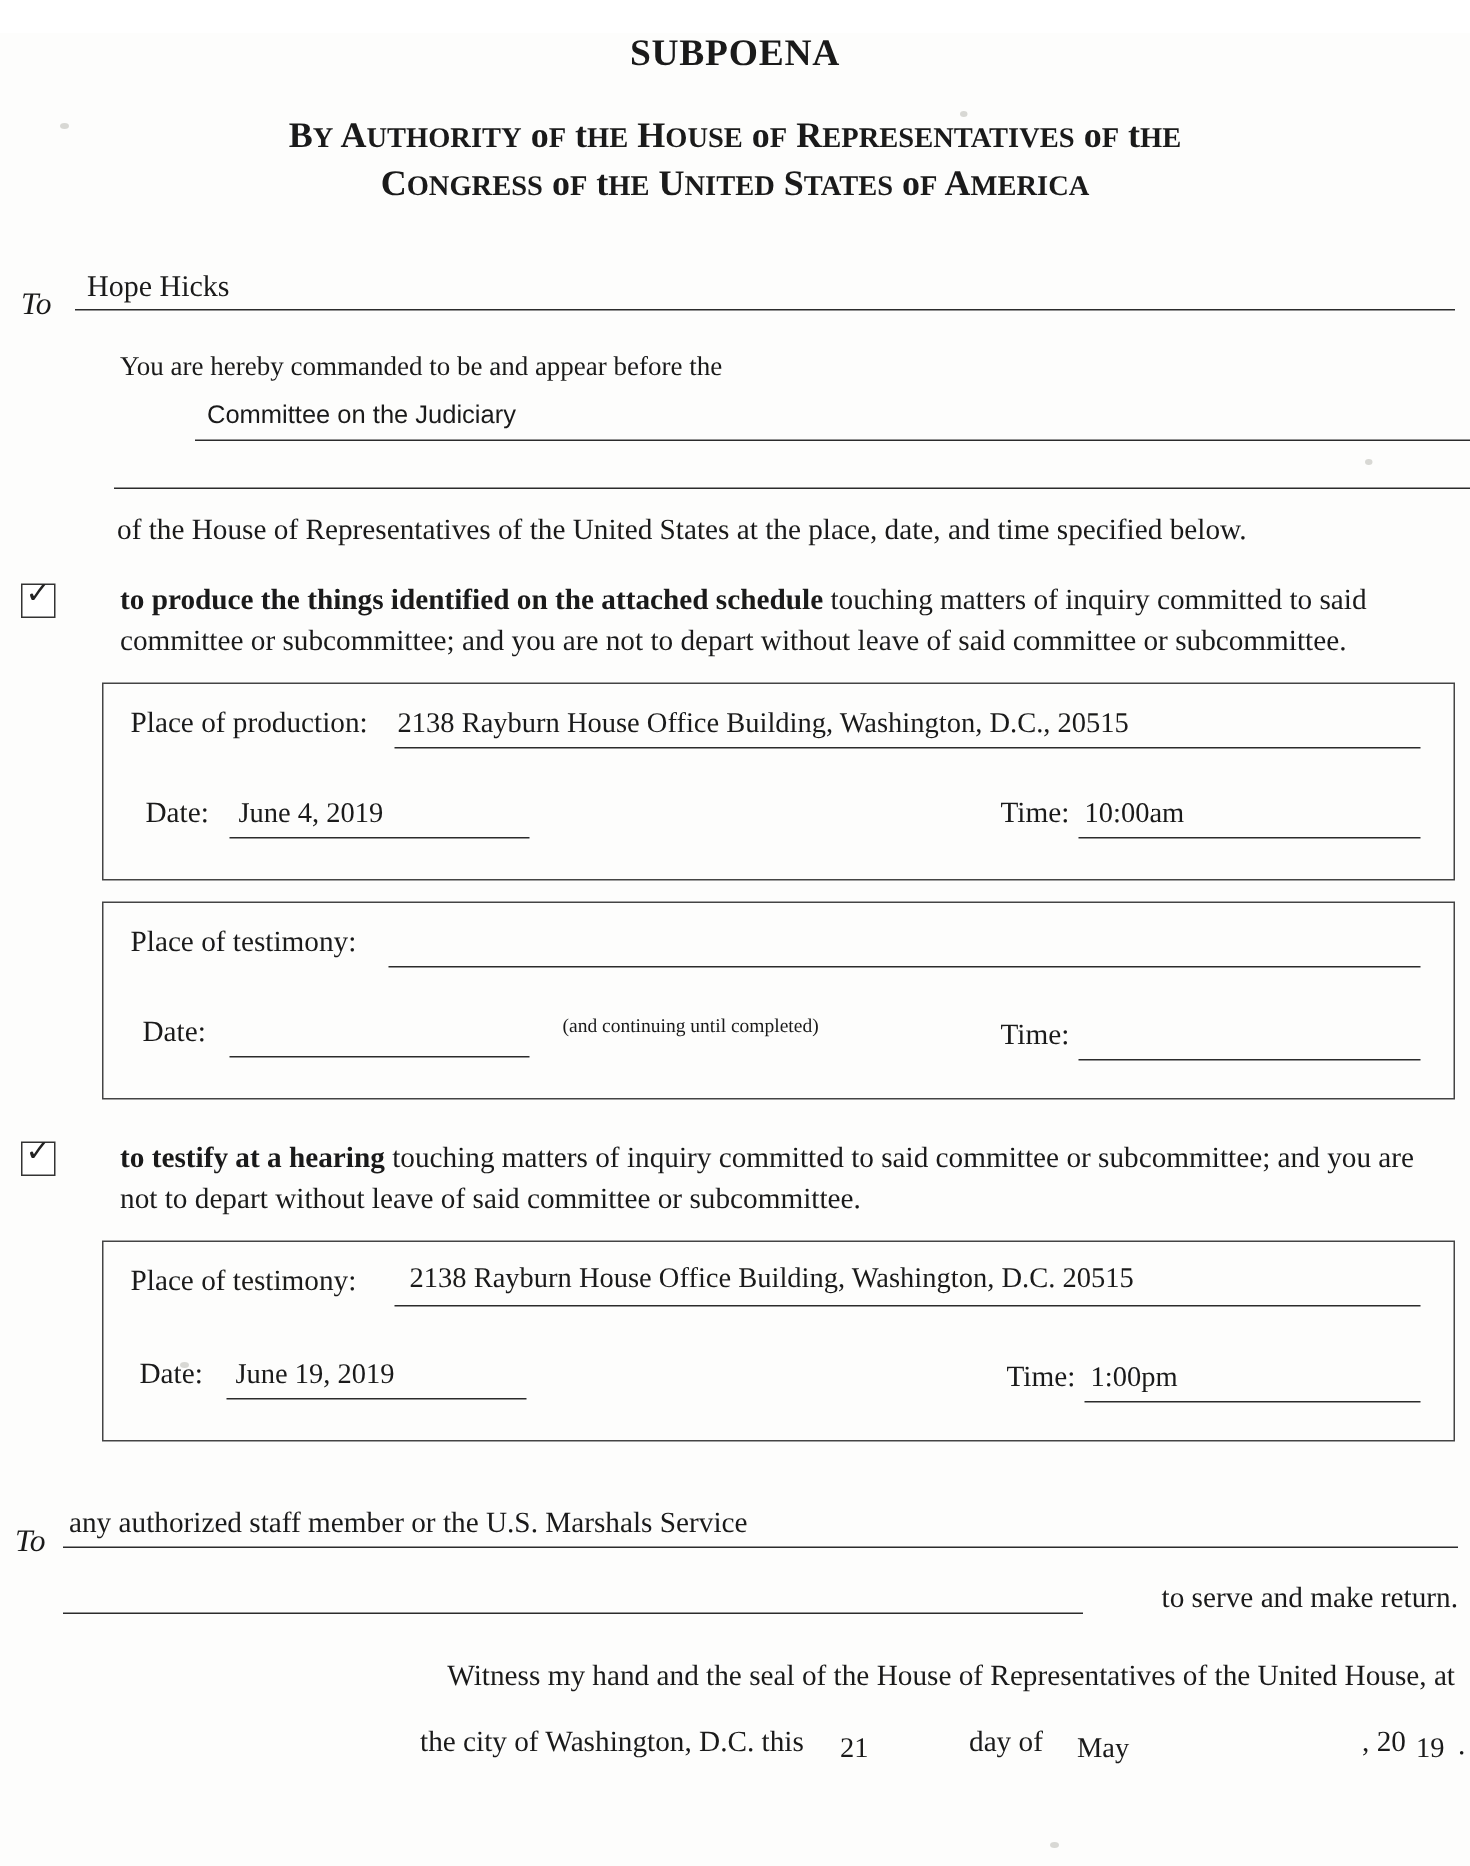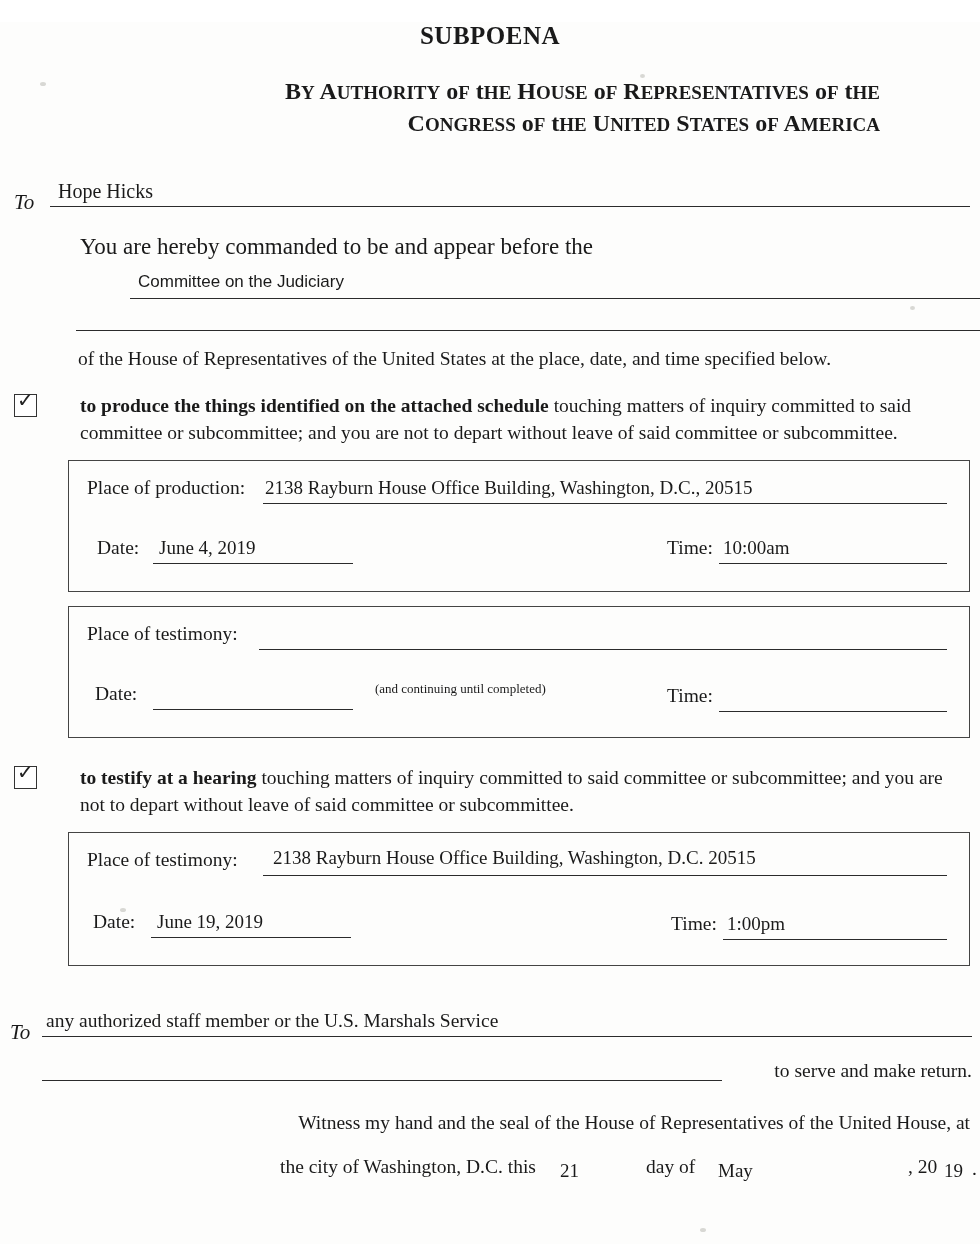--- a/index.html
+++ b/index.html
@@ -25,21 +25,21 @@
 
   
   .doc-title {
     text-align: center;
     font-weight: bold;
     font-size: 25px;
     letter-spacing: 0.5px;
     margin-top: 22px;
   }
   .authority {
-    text-align: right;
+    text-align: center;
     font-weight: bold;
     font-size: 24px;
     line-height: 30px;
     margin-top: 26px;
     padding: 0 100px;
   }
 
   
   .to-row {
     position: relative;
@@ -258,21 +258,21 @@
     <div><span style="font-size:24px">C</span><span style="font-size:19px">ONGRESS</span> <span style="font-size:24px">o</span><span style="font-size:19px">F</span> <span style="font-size:24px">t</span><span style="font-size:19px">HE</span> <span style="font-size:24px">U</span><span style="font-size:19px">NITED</span> <span style="font-size:24px">S</span><span style="font-size:19px">TATES</span> <span style="font-size:24px">o</span><span style="font-size:19px">F</span> <span style="font-size:24px">A</span><span style="font-size:19px">MERICA</span></div>
   </div>
 
   <div class="to-row">
     <span class="to-label">To</span>
     <span class="to-value">Hope Hicks</span>
     <div class="rule to-rule"></div>
   </div>
 
   <div class="commanded">
-    <div style="font-size:23px;margin-top:11px;">You are hereby commanded to be and appear before the</div>
+    <div style="font-size:18px;margin-top:11px;">You are hereby commanded to be and appear before the</div>
     <div class="committee-line">
       <span class="committee-value">Committee on the Judiciary</span>
       <div class="rule committee-rule"></div>
     </div>
     <div class="blank-rule">
       <div class="rule"></div>
     </div>
     <div class="of-house" style="margin-left:-2px;">of the House of Representatives of the United States at the place, date, and time specified below.</div>
   </div>
 

